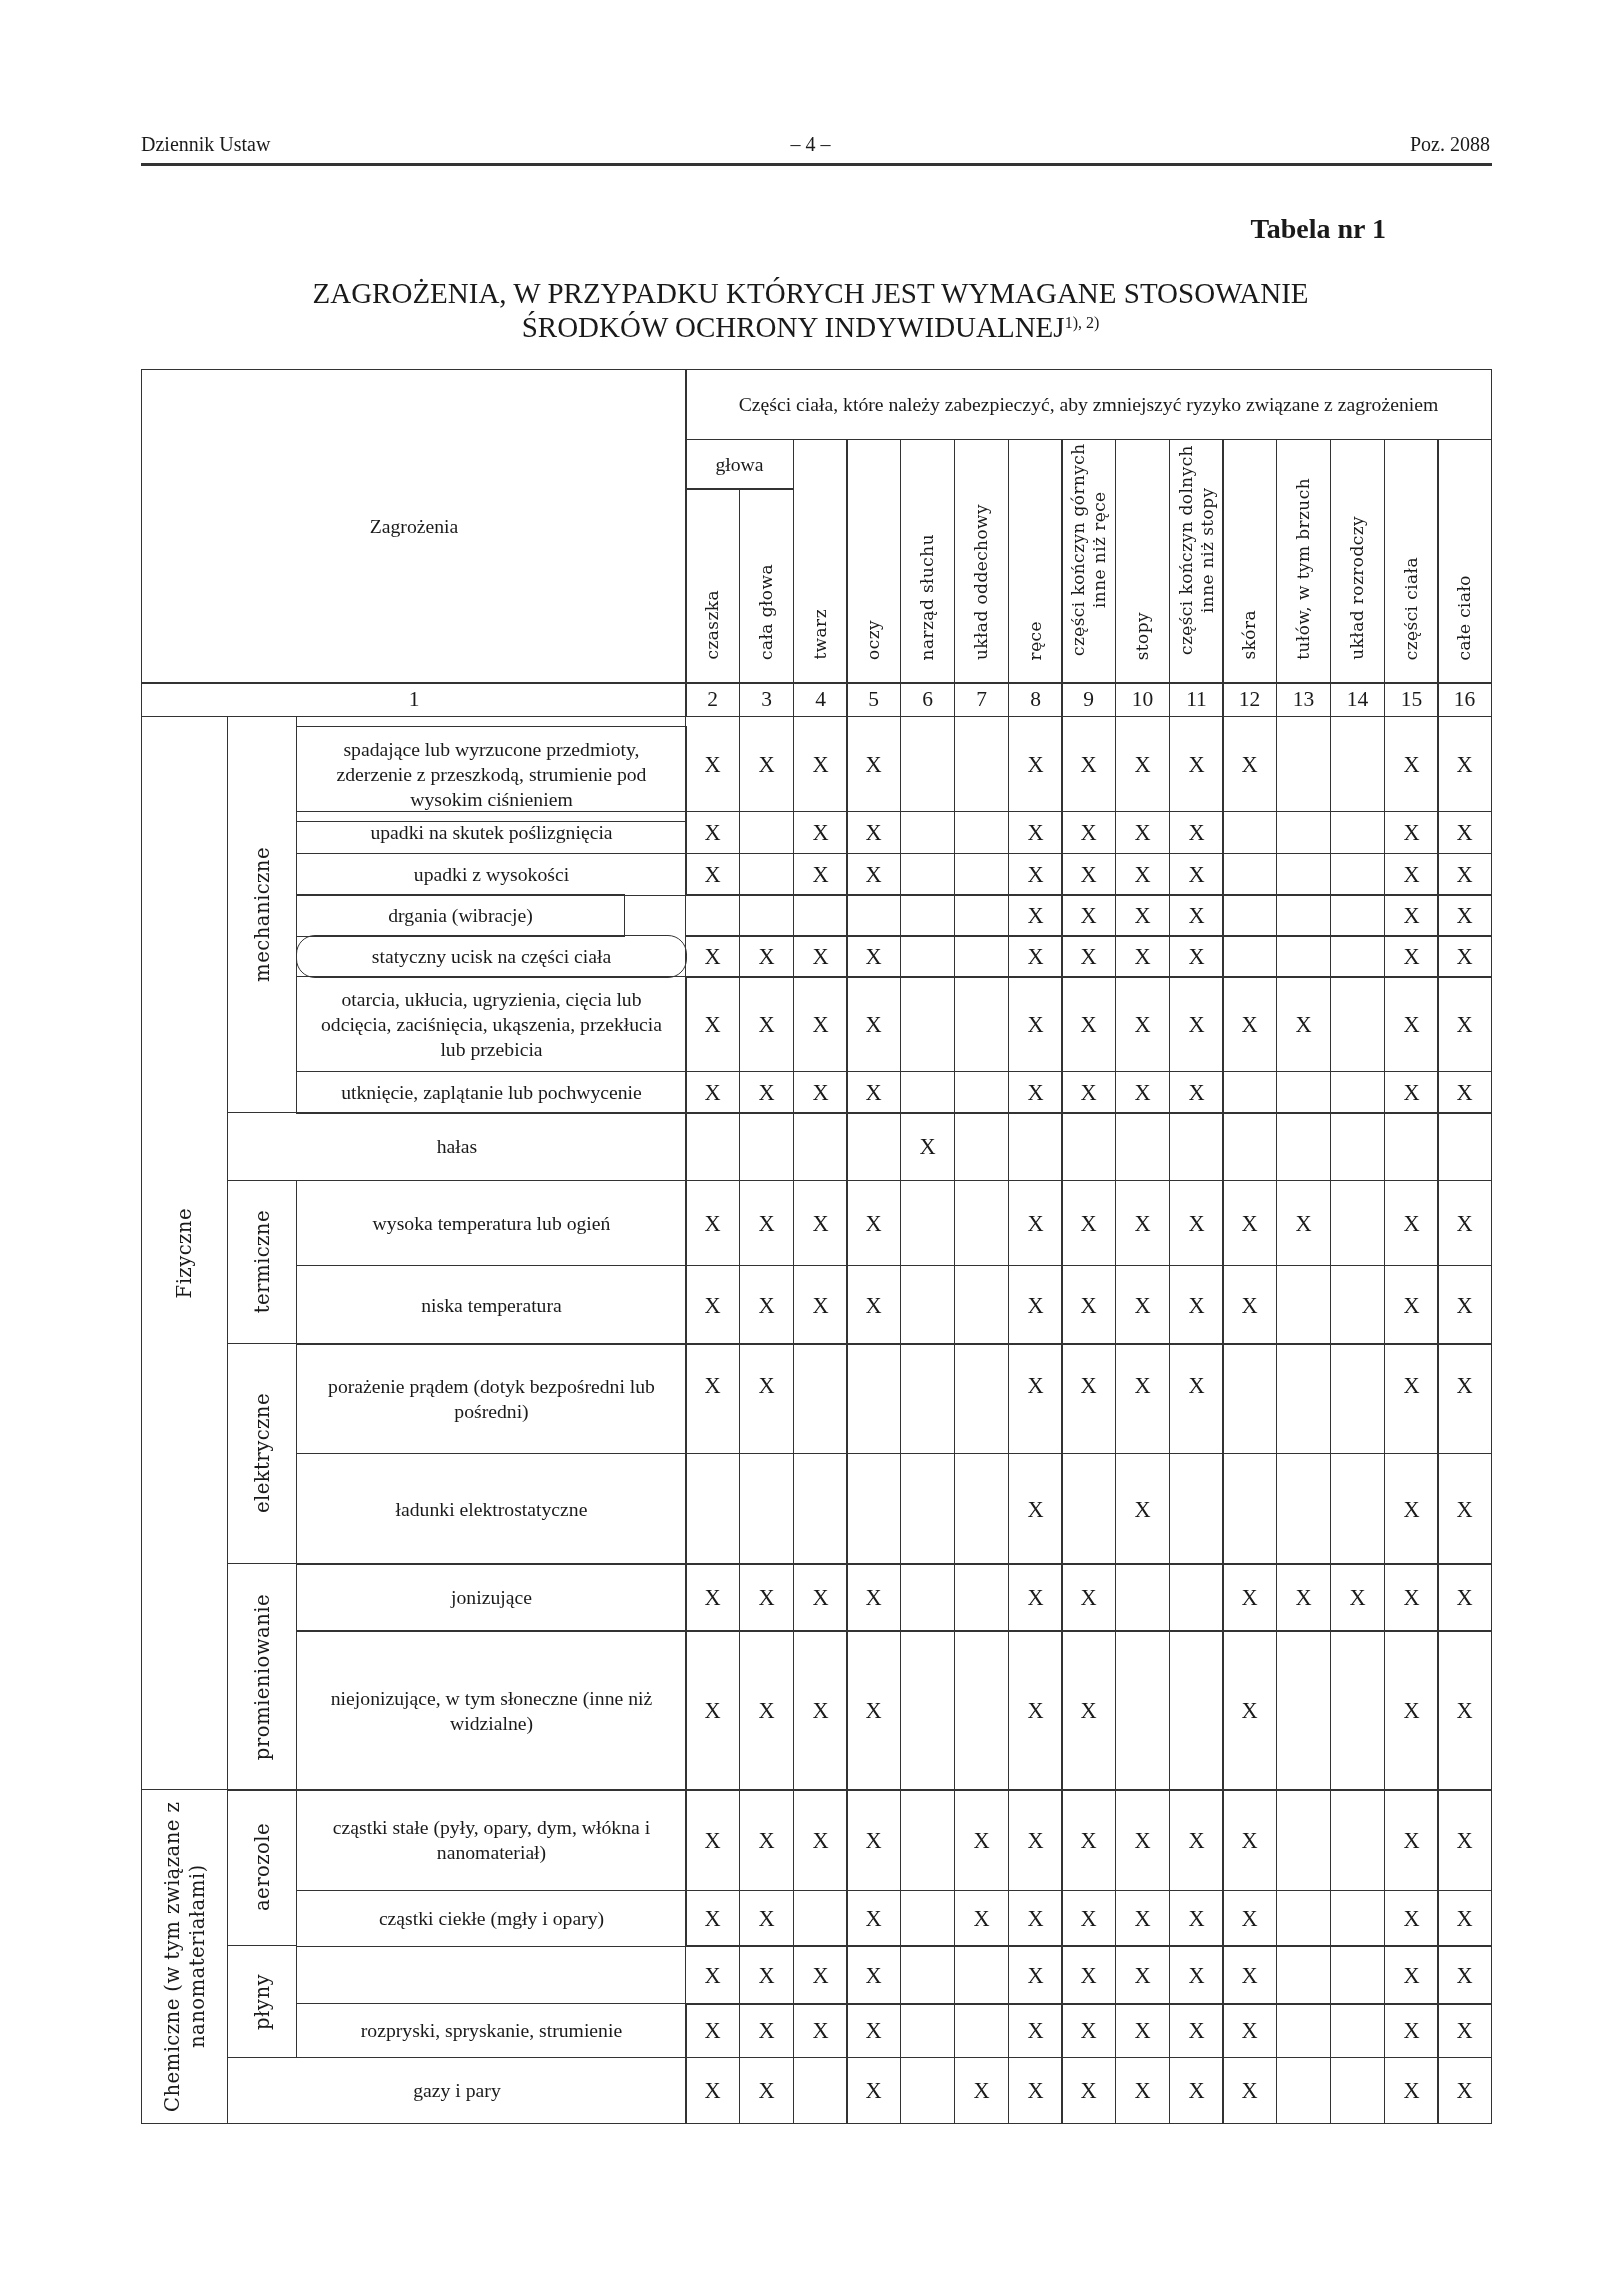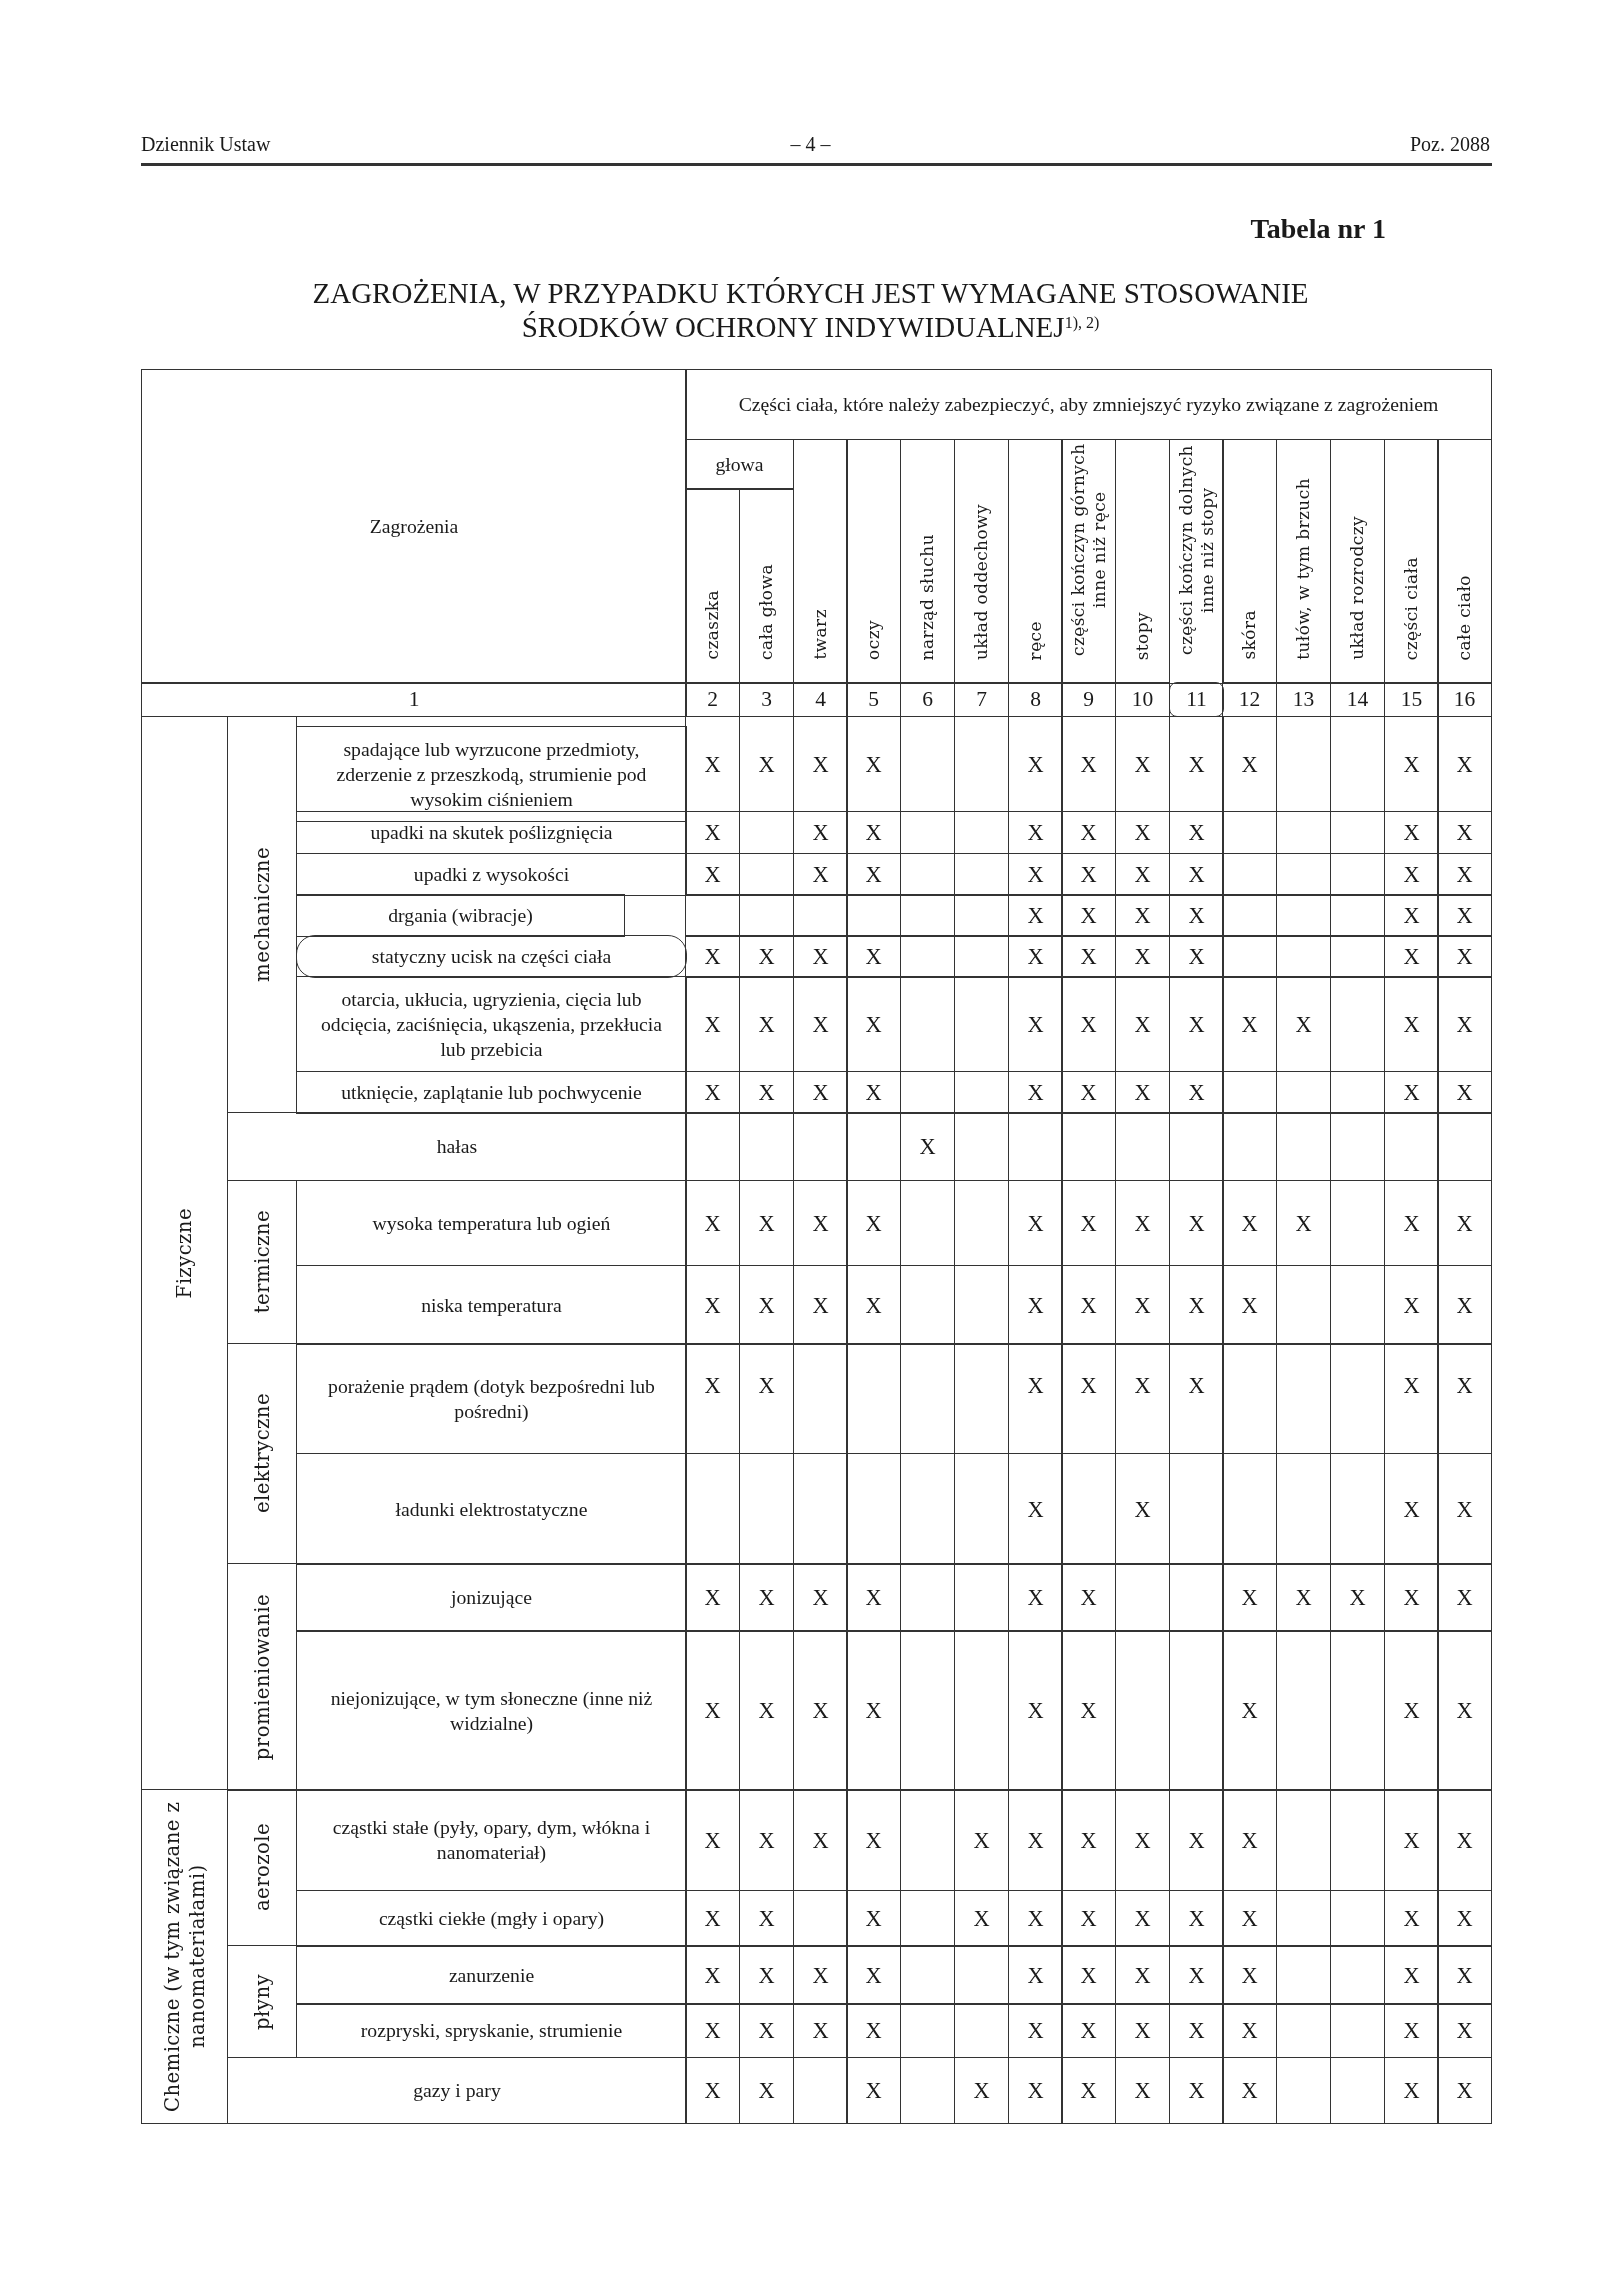--- a/index.html
+++ b/index.html
@@ -95,21 +95,21 @@
     </div>
     <div class="cell" style="left: 1115px; top: 439px; width: 55px; height: 245px; align-items: flex-end; padding-bottom: 23px;">
       <span class="vert">stopy</span>
     </div>
     <div class="cell" style="left: 1115px; top: 682px; width: 55px; height: 35px;">
       <span class="num">10</span>
     </div>
     <div class="cell" style="left: 1169px; top: 439px; width: 55px; height: 245px; align-items: flex-end; padding-bottom: 23px;">
       <span class="vert">części kończyn dolnych inne niż stopy</span>
     </div>
-    <div class="cell" style="left: 1169px; top: 682px; width: 55px; height: 35px; border-radius: 8px;">
+    <div class="cell" style="left: 1169px; top: 682px; width: 55px; height: 35px;">
       <span class="num">11</span>
     </div>
     <div class="cell" style="left: 1222px; top: 439px; width: 55px; height: 245px; align-items: flex-end; padding-bottom: 23px;">
       <span class="vert">skóra</span>
     </div>
     <div class="cell" style="left: 1222px; top: 682px; width: 55px; height: 35px;">
       <span class="num">12</span>
     </div>
     <div class="cell" style="left: 1276px; top: 439px; width: 55px; height: 245px; align-items: flex-end; padding-bottom: 23px;">
       <span class="vert">tułów, w tym brzuch</span>
@@ -735,23 +735,20 @@
       <span class="x">X</span>
     </div>
     <div class="cell" style="left: 1276px; top: 1890px; width: 55px; height: 57px;"></div>
     <div class="cell" style="left: 1330px; top: 1890px; width: 55px; height: 57px;"></div>
     <div class="cell" style="left: 1384px; top: 1890px; width: 55px; height: 57px;">
       <span class="x">X</span>
     </div>
     <div class="cell" style="left: 1437px; top: 1890px; width: 55px; height: 57px;">
       <span class="x">X</span>
     </div>
-    <div class="cell" style="left: 296px; top: 1945px; width: 391px; height: 60px; padding: 0px 12.5px;">
-      <span class="hz">zanurzenie</span>
-    </div>
     <div class="cell" style="left: 685px; top: 1945px; width: 55px; height: 60px;">
       <span class="x">X</span>
     </div>
     <div class="cell" style="left: 739px; top: 1945px; width: 55px; height: 60px;">
       <span class="x">X</span>
     </div>
     <div class="cell" style="left: 793px; top: 1945px; width: 55px; height: 60px;">
       <span class="x">X</span>
     </div>
     <div class="cell" style="left: 846px; top: 1945px; width: 55px; height: 60px;">

